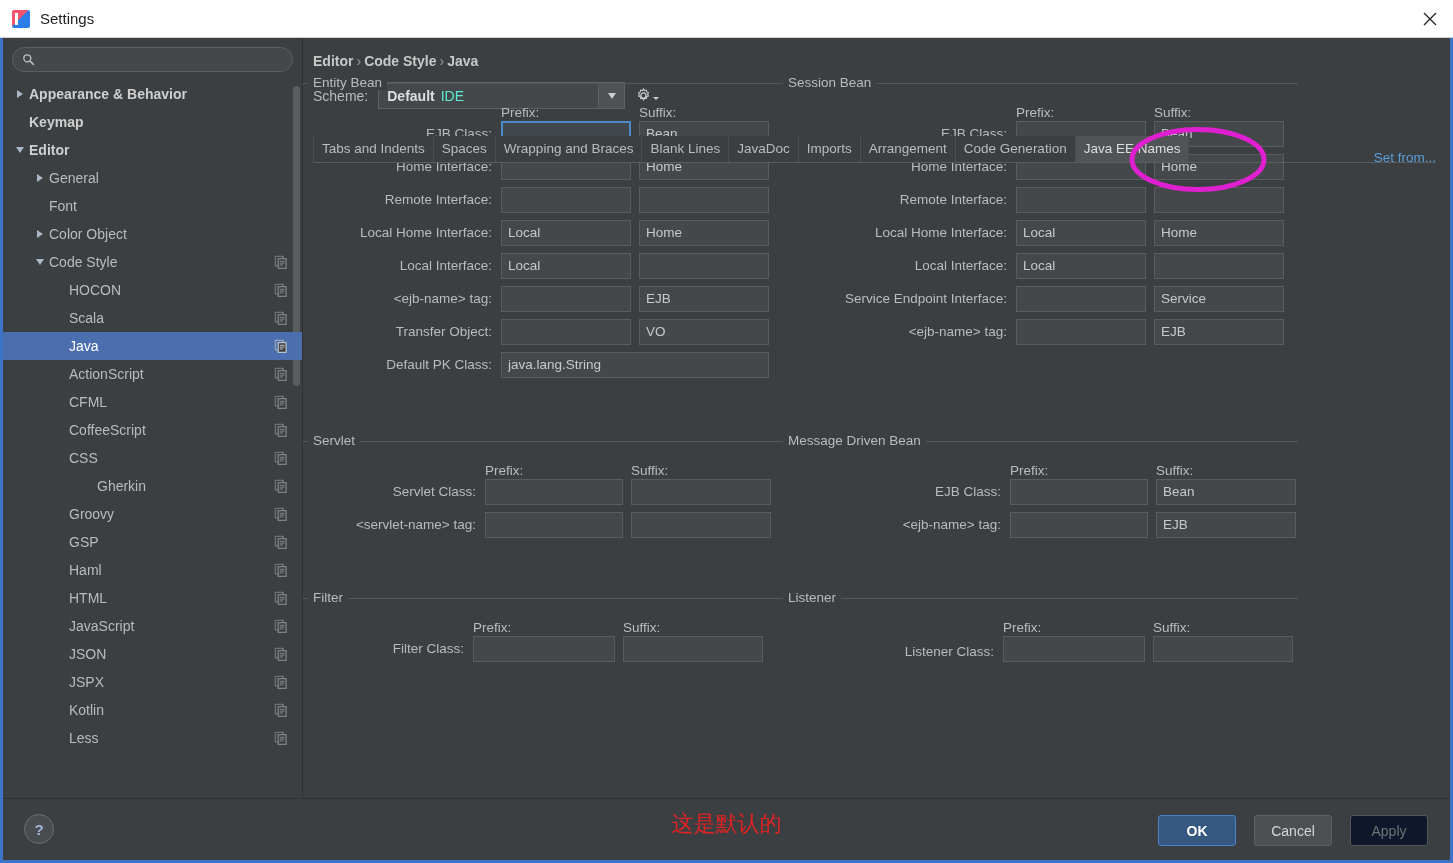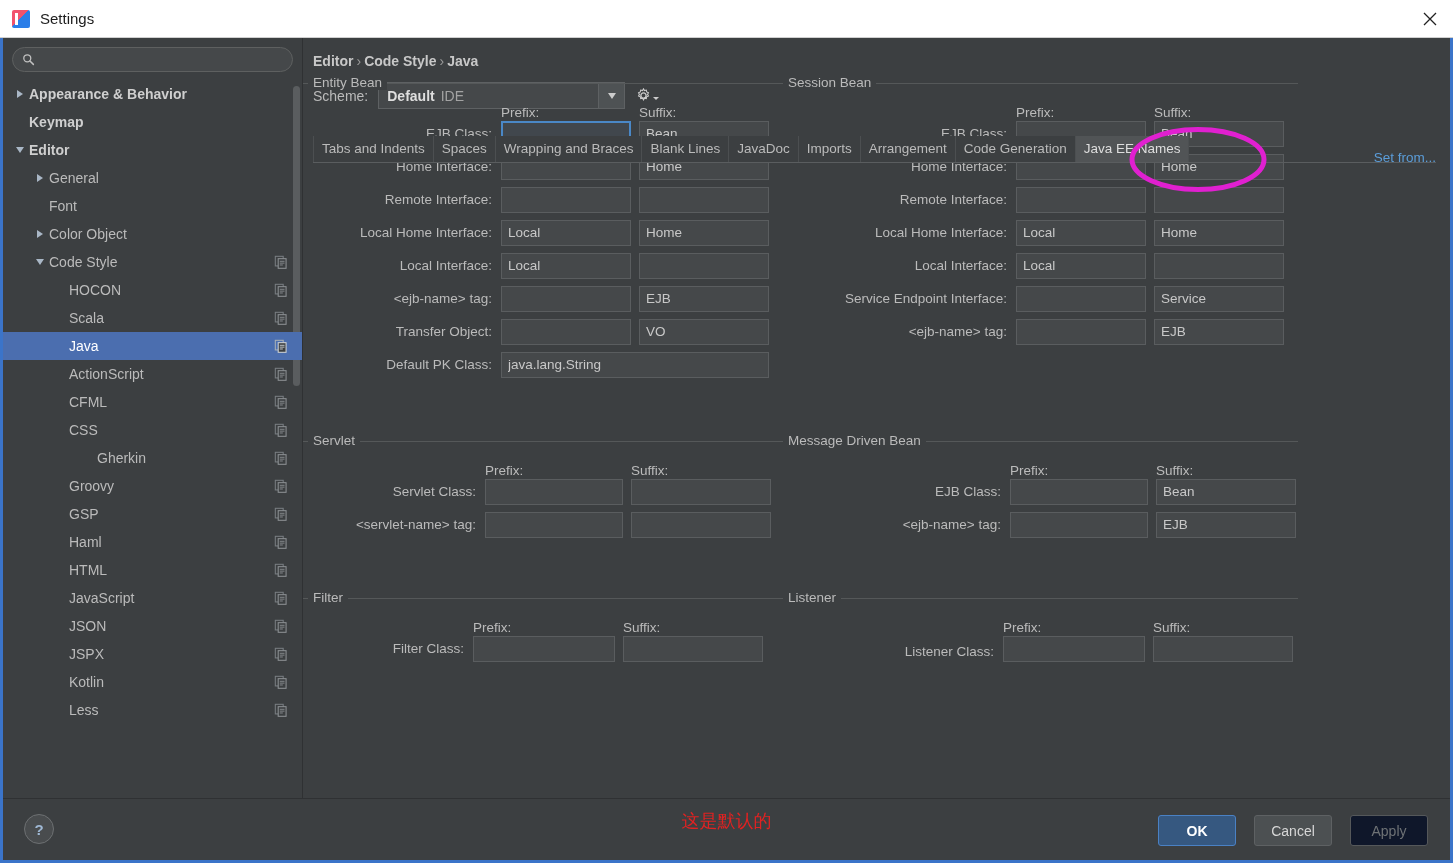--- a/index.html
+++ b/index.html
@@ -202,21 +202,21 @@
   .scheme-text {
     flex: 1;
     padding-left: 8px;
     font-size: 14px;
     font-weight: bold;
     color: #dedede;
     white-space: nowrap;
   }
   .scheme-text .ide {
     font-weight: normal;
-    color: #a3a3a3;
+    color: #5eead4;
     padding-left: 6px;
   }
   .scheme-arrow {
     width: 26px; height: 25px;
     border-left: 1px solid #5e6163;
     background: #4e5254;
     display: flex; align-items: center; justify-content: center;
   }
   .scheme-arrow .tri-down { border-top-color: #cccccc; }
   .gear {
@@ -340,21 +340,21 @@
     font-size: 15px;
     font-weight: bold;
     cursor: pointer;
   }
   .annotation {
     position: absolute;
     left: 0; right: 0;
     top: 10px;
     text-align: center;
     color: #e02222;
-    font-size: 18px;
+    font-size: 22px;
     font-family: "DejaVu Sans", sans-serif;
   }
   .btnrow {
     position: absolute;
     right: 22px; top: 16px;
     display: flex;
     gap: 18px;
   }
   .btn {
     min-width: 78px;
@@ -512,20 +512,31 @@
             <span style="margin-left: auto; display: flex;">
               <svg class="copy-icon" viewBox="0 0 16 16">
                 <rect x="1.5" y="1.5" width="9" height="11" fill="none" stroke="#a9b0b6" stroke-width="1.2"></rect>
                 <rect x="4.8" y="4.2" width="9" height="11" fill="#3c3f41" stroke="#cfd4d8" stroke-width="1.2"></rect>
                 <path d="M6.6 7.2h5.4M6.6 9.3h5.4M6.6 11.4h3.5" stroke="#cfd4d8" stroke-width="1"></path>
               </svg>
             </span>
           </div>
           <div class="tree-row" style="padding-left: 48px;">
             <div class="twisty"></div>
+            <span class="tree-label">CoffeeScript</span>
+            <span style="margin-left: auto; display: flex;">
+              <svg class="copy-icon" viewBox="0 0 16 16">
+                <rect x="1.5" y="1.5" width="9" height="11" fill="none" stroke="#a9b0b6" stroke-width="1.2"></rect>
+                <rect x="4.8" y="4.2" width="9" height="11" fill="#3c3f41" stroke="#cfd4d8" stroke-width="1.2"></rect>
+                <path d="M6.6 7.2h5.4M6.6 9.3h5.4M6.6 11.4h3.5" stroke="#cfd4d8" stroke-width="1"></path>
+              </svg>
+            </span>
+          </div>
+          <div class="tree-row" style="padding-left: 48px;">
+            <div class="twisty"></div>
             <span class="tree-label">CSS</span>
             <span style="margin-left: auto; display: flex;">
               <svg class="copy-icon" viewBox="0 0 16 16">
                 <rect x="1.5" y="1.5" width="9" height="11" fill="none" stroke="#a9b0b6" stroke-width="1.2"></rect>
                 <rect x="4.8" y="4.2" width="9" height="11" fill="#3c3f41" stroke="#cfd4d8" stroke-width="1.2"></rect>
                 <path d="M6.6 7.2h5.4M6.6 9.3h5.4M6.6 11.4h3.5" stroke="#cfd4d8" stroke-width="1"></path>
               </svg>
             </span>
           </div>
           <div class="tree-row" style="padding-left: 76px;">

